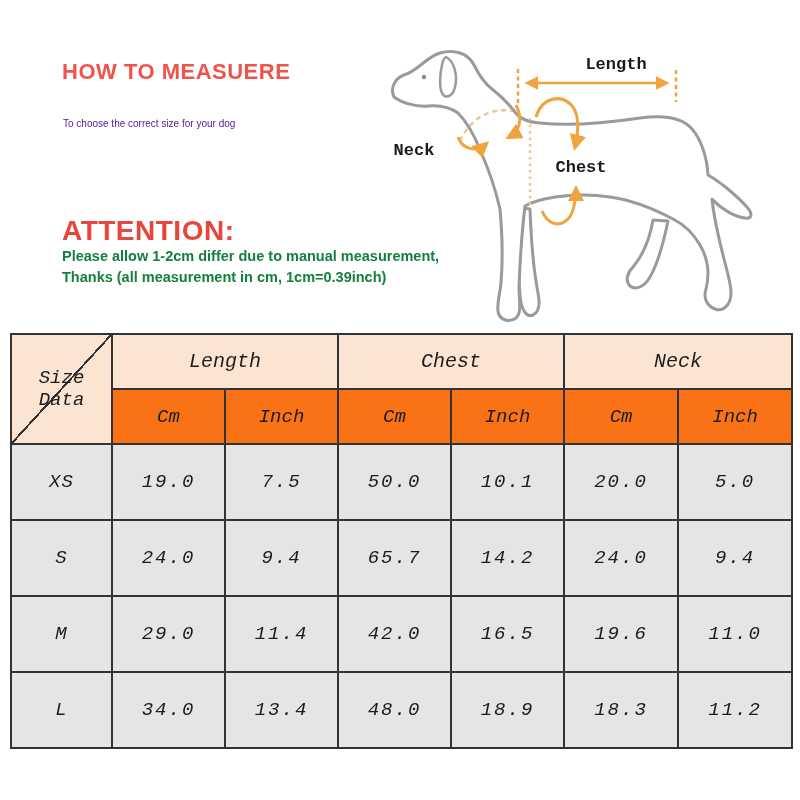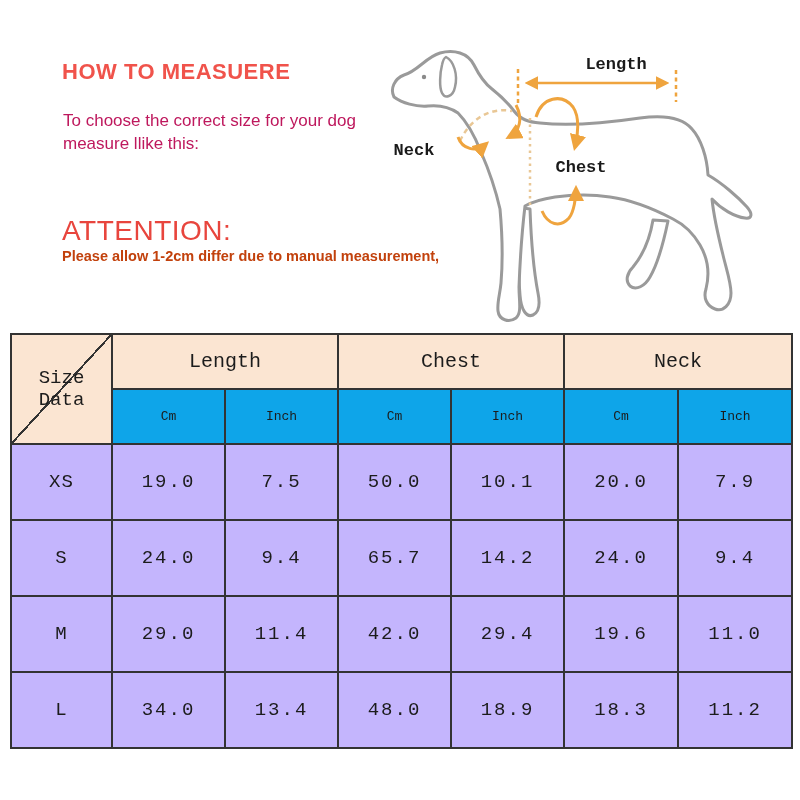--- a/index.html
+++ b/index.html
@@ -2,59 +2,59 @@
 <html><head>
 <meta charset="utf-8">
 <style>
   html,body{margin:0;padding:0;background:#fff;}
   .page{position:relative;width:800px;height:800px;background:#fff;overflow:hidden;
         font-family:"Liberation Sans",sans-serif;}
 
   
   .main-title{position:absolute;left:62px;top:44px;font-size:22px;font-weight:700;
               color:#f0534b;letter-spacing:.5px;white-space:nowrap;}
-  .subtitle{position:absolute;left:63px;top:92px;font-size:17px;color:#be185d;line-height:23px;}
+  .subtitle{position:absolute;left:63px;top:102px;font-size:10px;color:#4c1d95;line-height:23px;}
   .subtitle span{display:block;}
-  .attention-title{position:absolute;left:62px;top:192px;font-size:28px;font-weight:400;
+  .attention-title{position:absolute;left:62px;top:192px;font-size:28px;font-weight:700;
                    color:#e8453d;letter-spacing:.5px;}
   .attention-body{position:absolute;left:62px;top:231px;font-size:14.5px;font-weight:700;
-                  color:#c2410c;line-height:21px;}
+                  color:#15803d;line-height:21px;}
   .attention-body span{display:block;}
 
   
   .dog-diagram{position:absolute;left:370px;top:25px;width:420px;height:300px;}
   .diagram-label{font-family:"Liberation Mono",monospace;font-size:17px;font-weight:700;fill:#1a1a1a;}
 
   
   .size-table{position:absolute;left:10px;top:333px;width:781px;border-collapse:collapse;
-              table-layout:fixed;font-family:"Liberation Mono",monospace;color:#1c1c1c;}
+              table-layout:fixed;font-family:"Liberation Mono",monospace;color:#1c1c1c;font-style:italic;}
   .size-table th,.size-table td{border:2px solid #333;text-align:center;vertical-align:middle;
               font-weight:400;padding:0;}
   .size-table .group-row th{height:53px;background:#fbe5d2;font-size:20px;}
-  .size-table .unit-row th{height:53px;background:#0ea5e9;font-size:13px;}
-  .size-table .data-row td{height:74px;background:#c4b5fd;font-size:19px;letter-spacing:2px;}
+  .size-table .unit-row th{height:53px;background:#f97316;font-size:19px;}
+  .size-table .data-row td{height:74px;background:#e5e5e5;font-size:19px;letter-spacing:2px;}
   .size-table .data-row .size-cell{letter-spacing:1px;}
   .corner{background-color:#fbe5d2;font-size:19px;
           background-image:linear-gradient(to bottom right,
             transparent calc(50% - 1px),#333 calc(50% - 1px),
             #333 calc(50% + 1px),transparent calc(50% + 1px));}
 </style>
 </head>
 <body>
 
 <div class="page">
 
   <h1 class="main-title">HOW TO MEASUERE</h1>
   <p class="subtitle">
     <span>To choose the correct size for your dog</span>
-    <span>measure llike this:</span>
   </p>
   <h2 class="attention-title">ATTENTION:</h2>
   <p class="attention-body">
     <span>Please allow 1-2cm differ due to manual measurement,</span>
+    <span>Thanks (all measurement in cm, 1cm=0.39inch)</span>
   </p>
 
   <svg class="dog-diagram" viewBox="0 0 420 300" xmlns="http://www.w3.org/2000/svg">
     <defs>
       <marker id="ah" viewBox="0 0 10 10" refX="7.5" refY="5" markerWidth="5.5" markerHeight="5.5" orient="auto-start-reverse">
         <path d="M0 0 L10 5 L0 10 Z" fill="#efa43e"></path>
       </marker>
     </defs>
 
     <path d="M 146 182 C 147 212 148 245 150 270 C 151 284 156 293 163 290 C 170 287 170 278 168 268 C 163 242 161 212 160 184 Z" fill="#fff" stroke="#9a9a9a" stroke-width="3" stroke-linejoin="round"></path>
@@ -137,37 +137,37 @@
         <th>Cm</th>
         <th>Inch</th>
       </tr>
       <tr class="data-row">
         <td class="size-cell">XS</td>
         <td>19.0</td>
         <td>7.5</td>
         <td>50.0</td>
         <td>10.1</td>
         <td>20.0</td>
-        <td>7.9</td>
+        <td>5.0</td>
       </tr>
       <tr class="data-row">
         <td class="size-cell">S</td>
         <td>24.0</td>
         <td>9.4</td>
         <td>65.7</td>
         <td>14.2</td>
         <td>24.0</td>
         <td>9.4</td>
       </tr>
       <tr class="data-row">
         <td class="size-cell">M</td>
         <td>29.0</td>
         <td>11.4</td>
         <td>42.0</td>
-        <td>29.4</td>
+        <td>16.5</td>
         <td>19.6</td>
         <td>11.0</td>
       </tr>
       <tr class="data-row">
         <td class="size-cell">L</td>
         <td>34.0</td>
         <td>13.4</td>
         <td>48.0</td>
         <td>18.9</td>
         <td>18.3</td>

